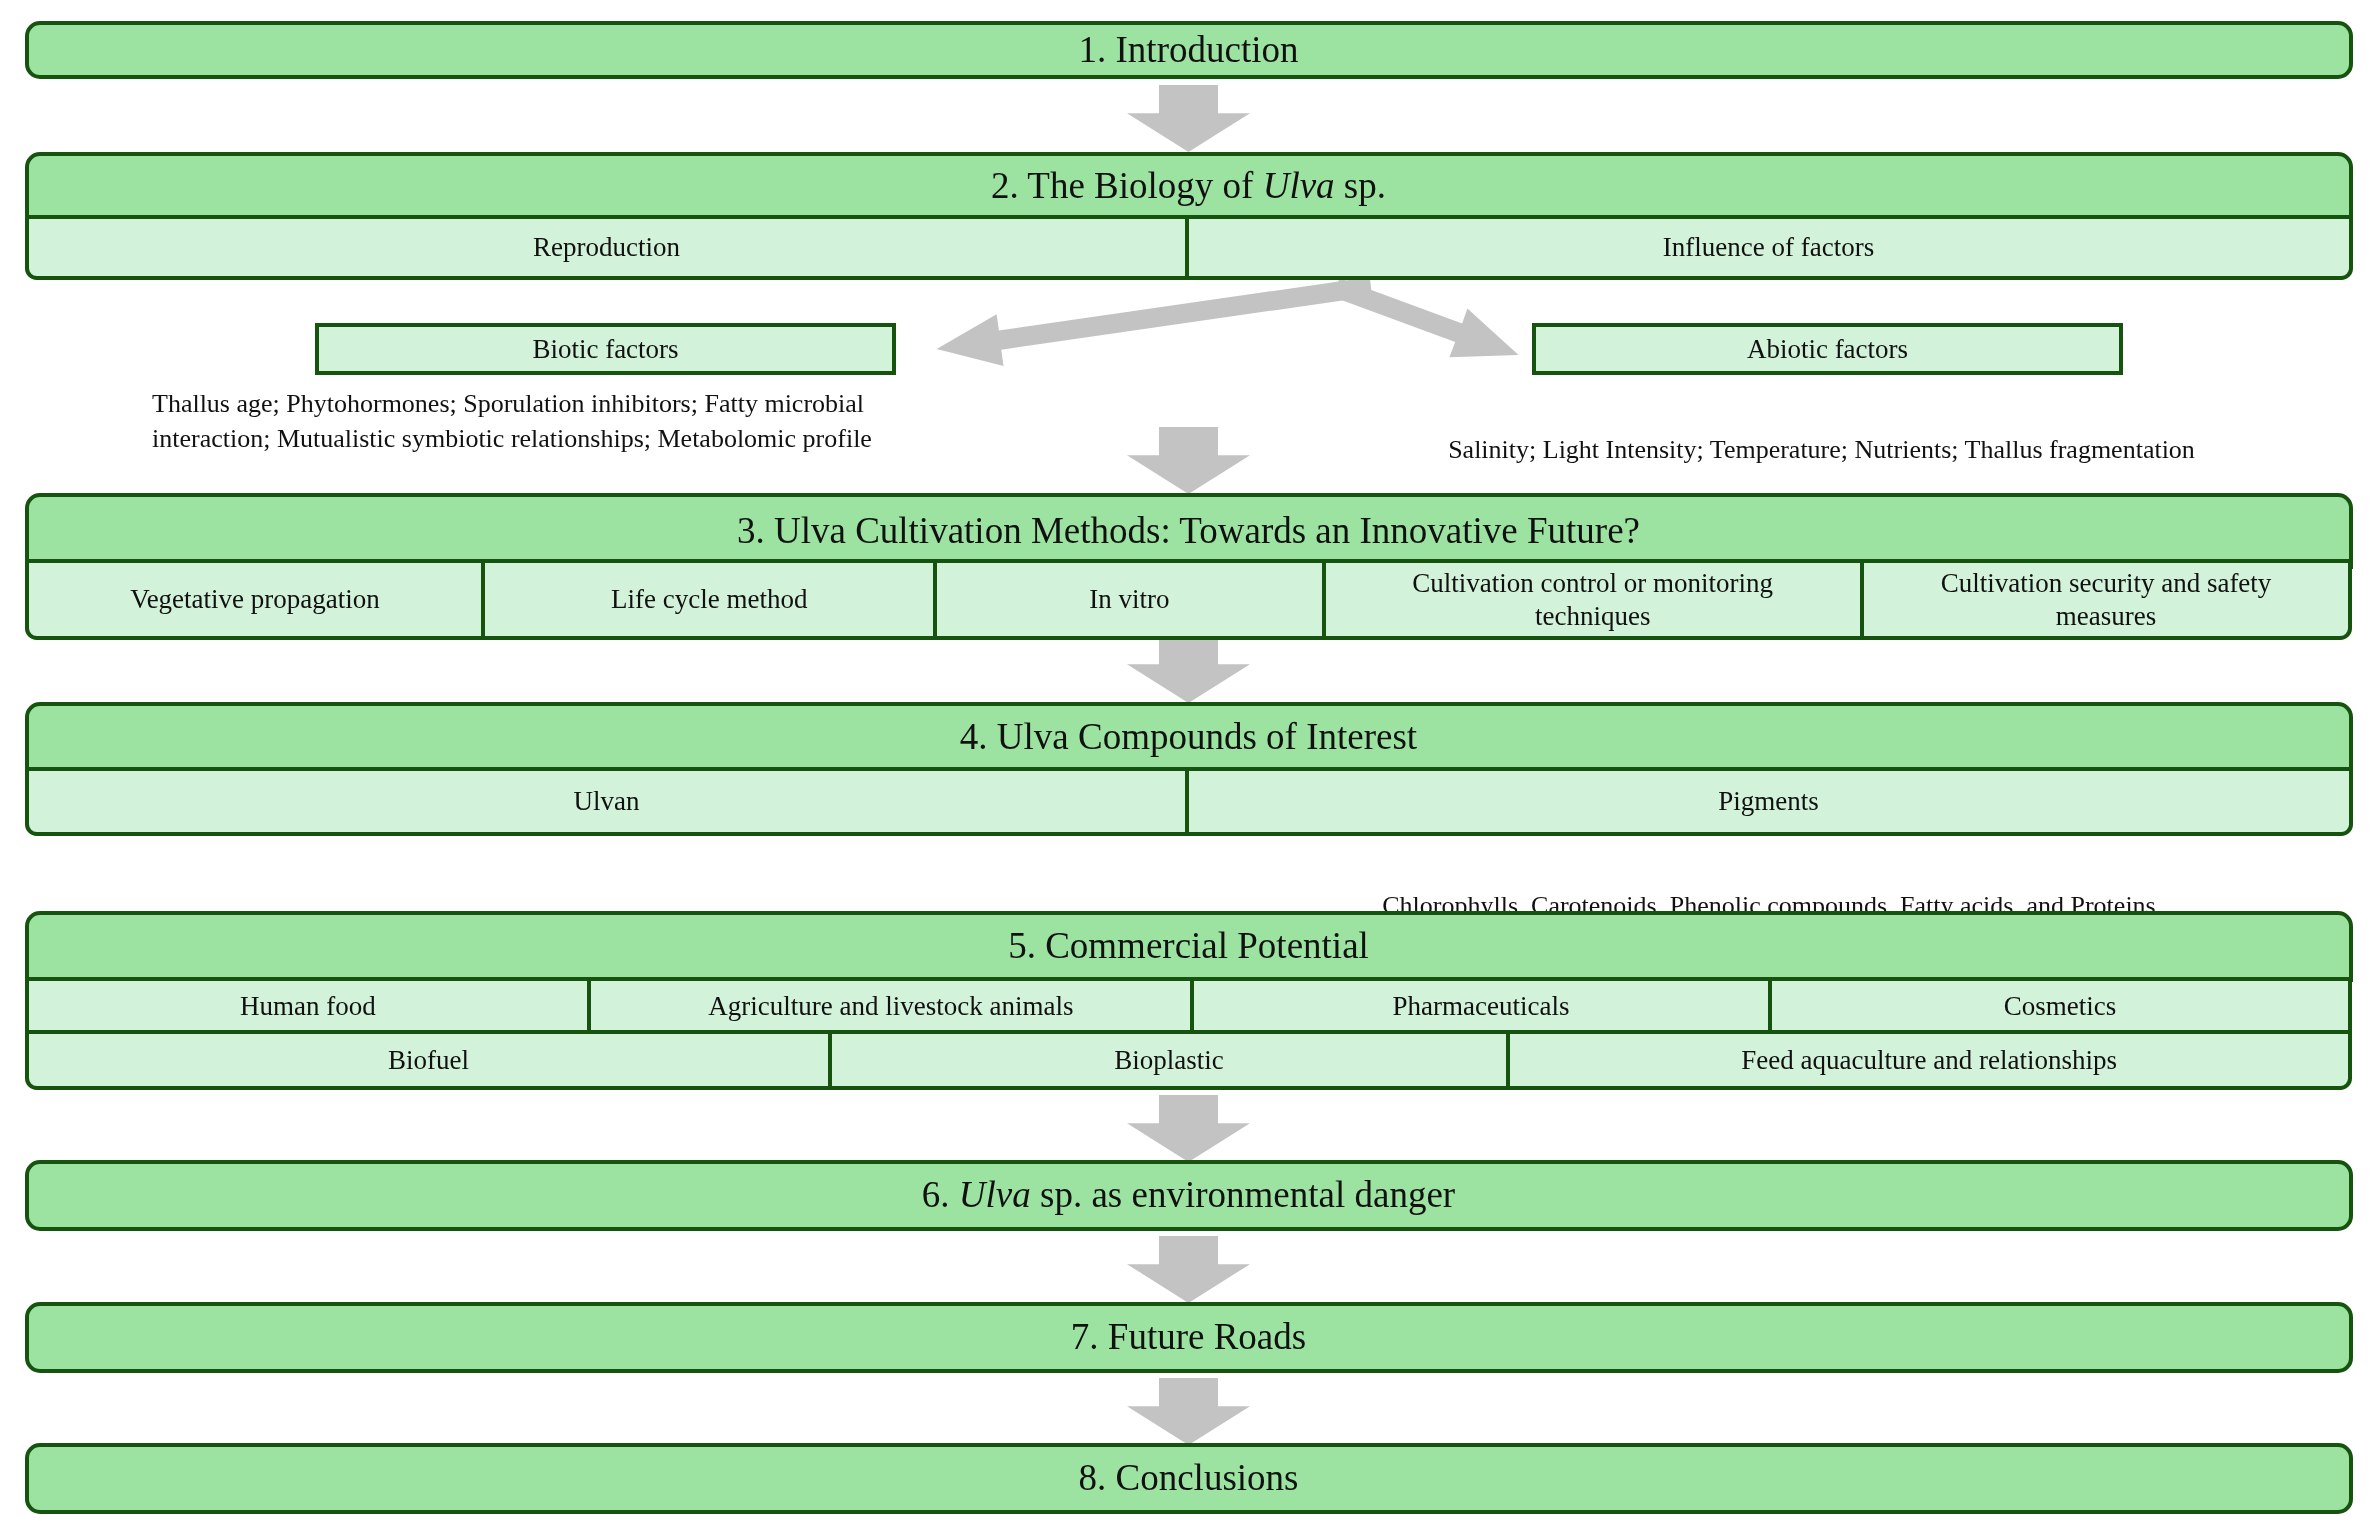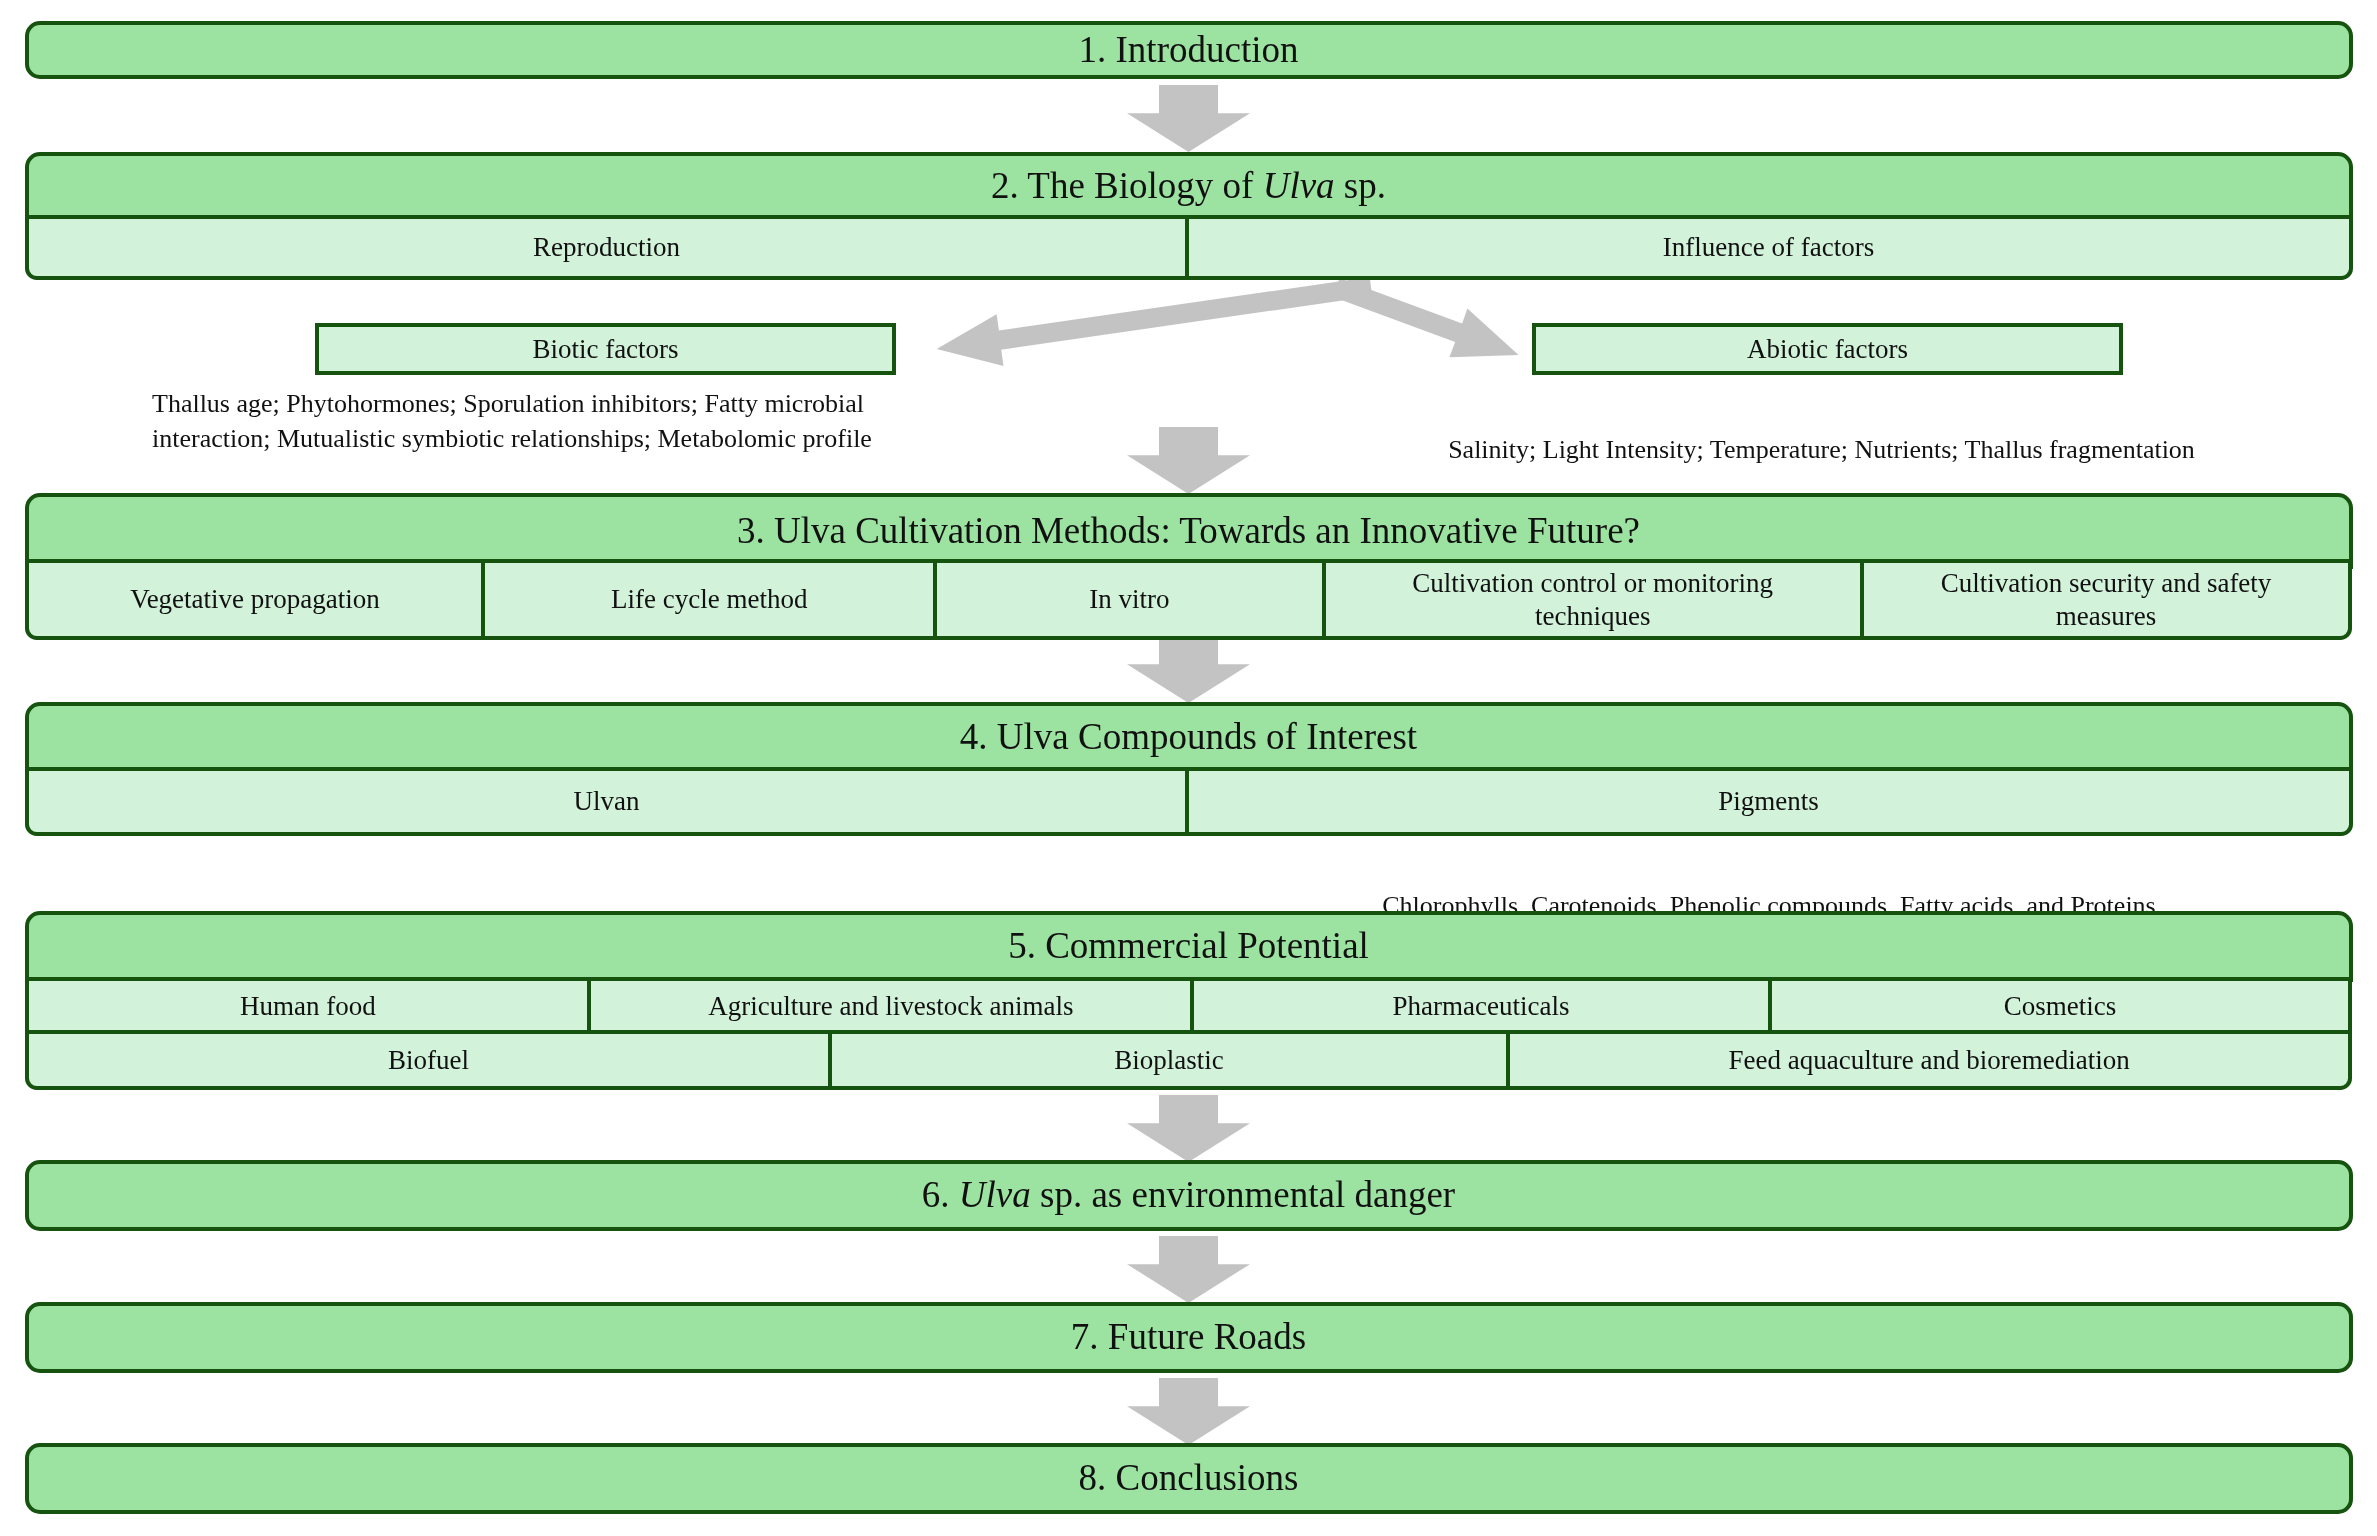--- a/index.html
+++ b/index.html
@@ -156,21 +156,21 @@
     </div>
   </div>
   <div class="abs row tight last" style="left:24.5px;top:1030px;width:2328px;height:60px">
     <div class="cell" style="flex-basis:34.7%">
       <span>Biofuel</span>
     </div>
     <div class="cell" style="flex-basis:29.1%">
       <span>Bioplastic</span>
     </div>
     <div class="cell" style="flex-basis:36.2%">
-      <span>Feed aquaculture and bioremediation</span>
+      <span>Feed aquaculture and relationships</span>
     </div>
   </div>
 
   <div class="abs bar" style="left:24.5px;top:1160px;width:2328px;height:71px">
     <span class="t"><span>6. </span><i class="italic">Ulva</i><span> sp. as environmental danger</span></span>
   </div>
 
   <div class="abs bar" style="left:24.5px;top:1302px;width:2328px;height:71px">
     <span class="t">7. Future Roads</span>
   </div>

